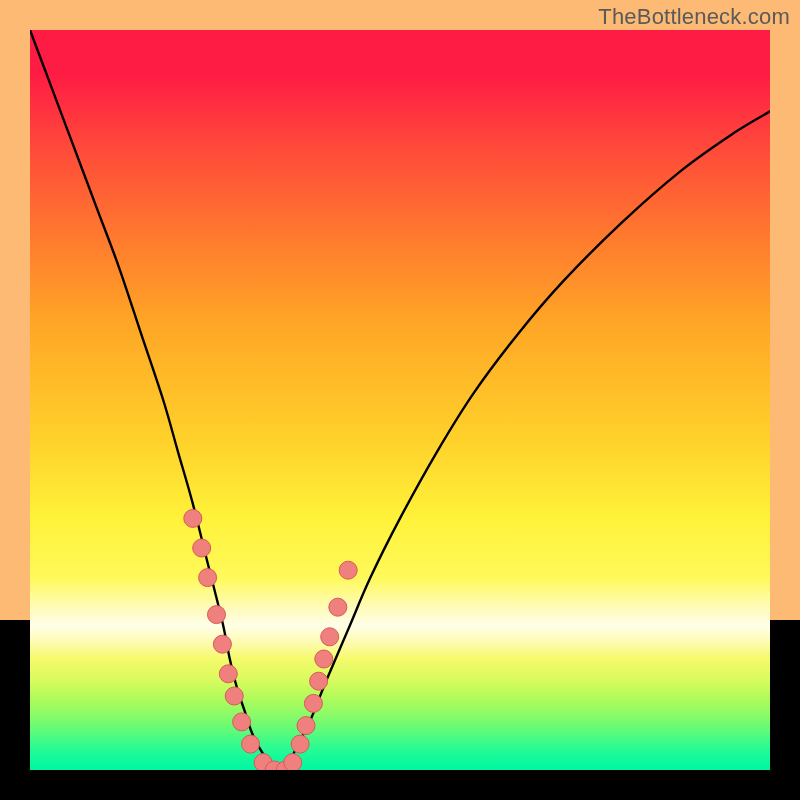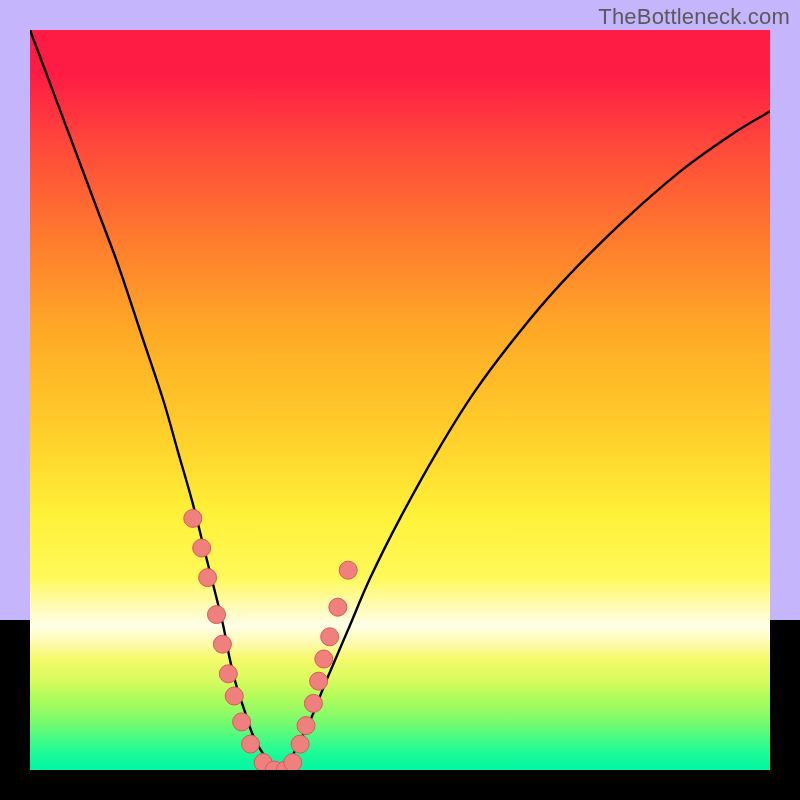--- a/index.html
+++ b/index.html
@@ -10,21 +10,21 @@
     overflow: hidden;
     background: #000;
     font-family: Arial, Helvetica, sans-serif;
   }
   .frame {
     position: absolute;
     left: 0;
     top: 0;
     width: 800px;
     height: 620px;
-    background: #c4b5fd;
+    background: #fdba74;
   }
   .plot {
     position: absolute;
     left: 30px;
     top: 30px;
     width: 740px;
     height: 740px;
     overflow: hidden;
   }
   .gradient {

